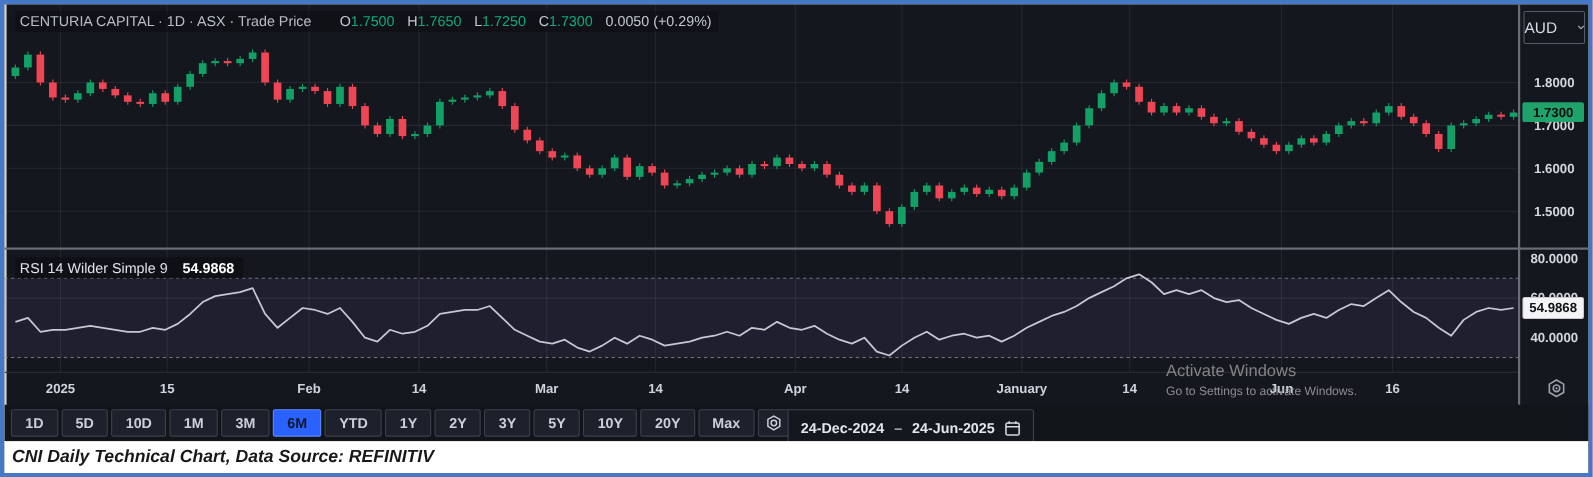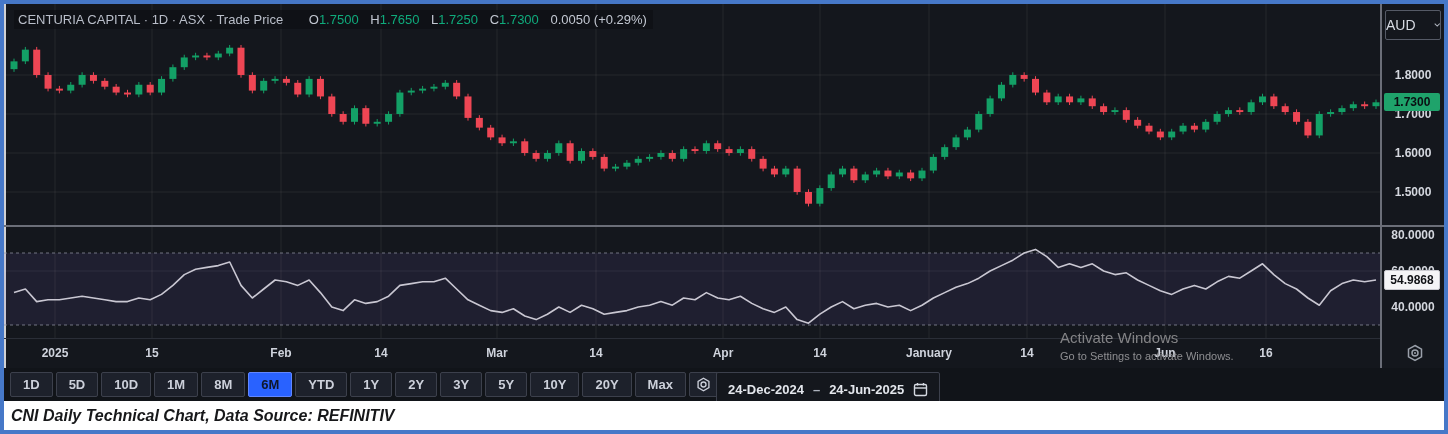--- a/index.html
+++ b/index.html
@@ -368,20 +368,24 @@
         <span class="tick" style="top: 110px;">1.7000</span>
         <span class="tick" style="top: 149px;">1.6000</span>
         <span class="tick" style="top: 188px;">1.5000</span>
         <span class="tick" style="top: 231px;">80.0000</span>
         <span class="tick" style="top: 267px;">60.0000</span>
         <span class="tick" style="top: 303px;">40.0000</span>
         <div class="badge price" style="top: 98.3px;">1.7300</div>
         <div class="badge rsi" style="top: 276.024px;">54.9868</div>
       </div>
 
+  <div class="rsi-legend">
+    <span>RSI 14 Wilder Simple 9</span>
+    <b>54.9868</b>
+  </div>
 
   <div class="time-axis" id="time-axis">
         <span style="left: 51px;">2025</span>
         <span style="left: 148px;">15</span>
         <span style="left: 277px;">Feb</span>
         <span style="left: 377px;">14</span>
         <span style="left: 493px;">Mar</span>
         <span style="left: 592px;">14</span>
         <span style="left: 719px;">Apr</span>
         <span style="left: 816px;">14</span>
@@ -403,21 +407,21 @@
     <div class="w1">Activate Windows</div>
     <div class="w2">Go to Settings to activate Windows.</div>
   </div>
 
   <div class="toolbar">
     <div class="ranges" id="ranges">
           <div class="rbtn">1D</div>
           <div class="rbtn">5D</div>
           <div class="rbtn">10D</div>
           <div class="rbtn">1M</div>
-          <div class="rbtn">8M</div>
+          <div class="rbtn">3M</div>
           <div class="rbtn active">6M</div>
           <div class="rbtn">YTD</div>
           <div class="rbtn">1Y</div>
           <div class="rbtn">2Y</div>
           <div class="rbtn">3Y</div>
           <div class="rbtn">5Y</div>
           <div class="rbtn">10Y</div>
           <div class="rbtn">20Y</div>
           <div class="rbtn">Max</div>
           <div class="rbtn gearbtn">

